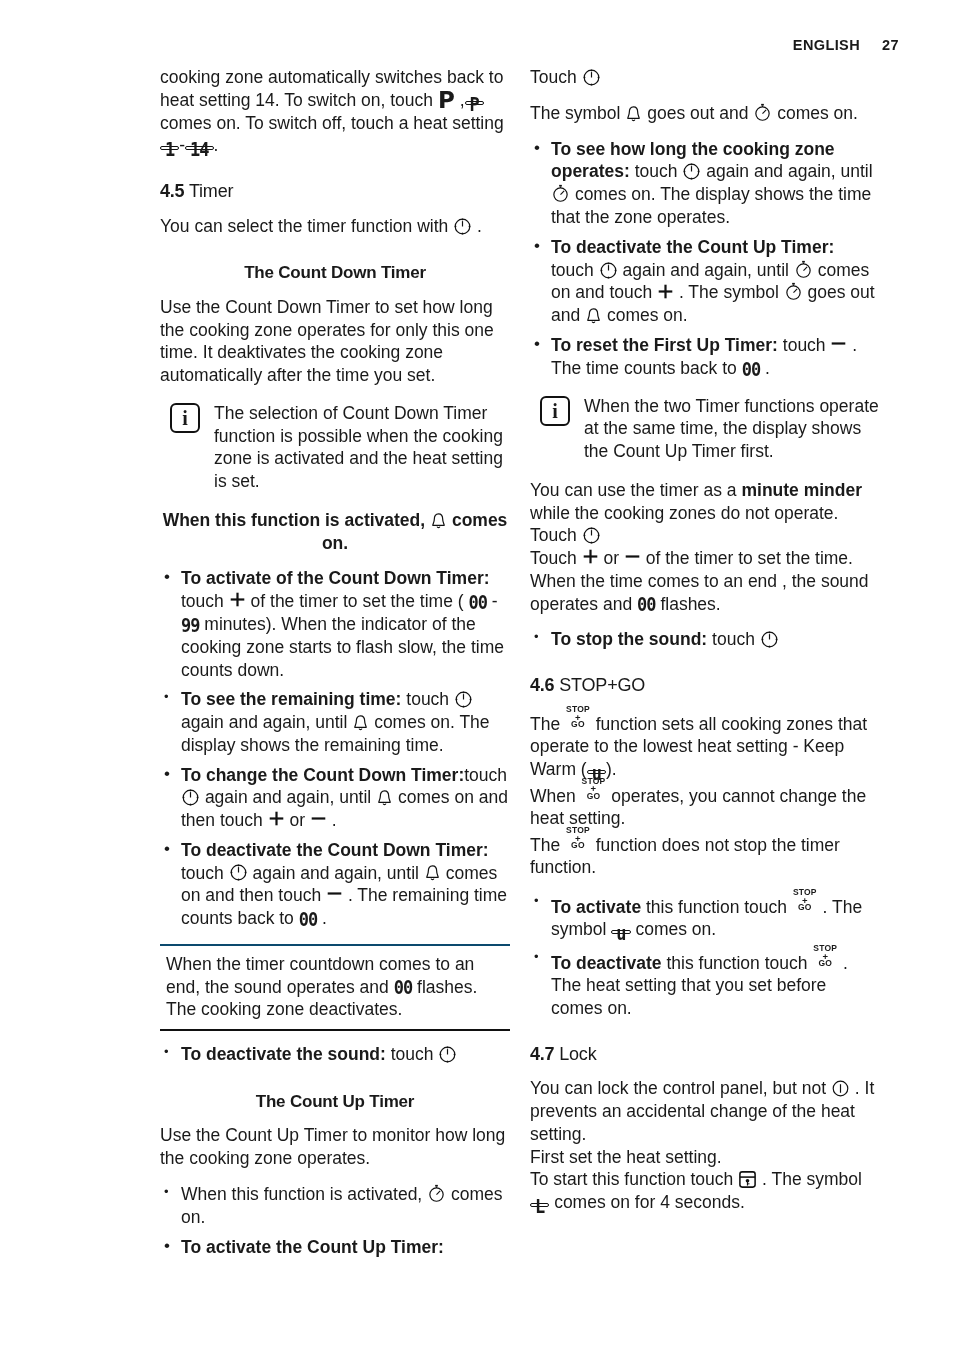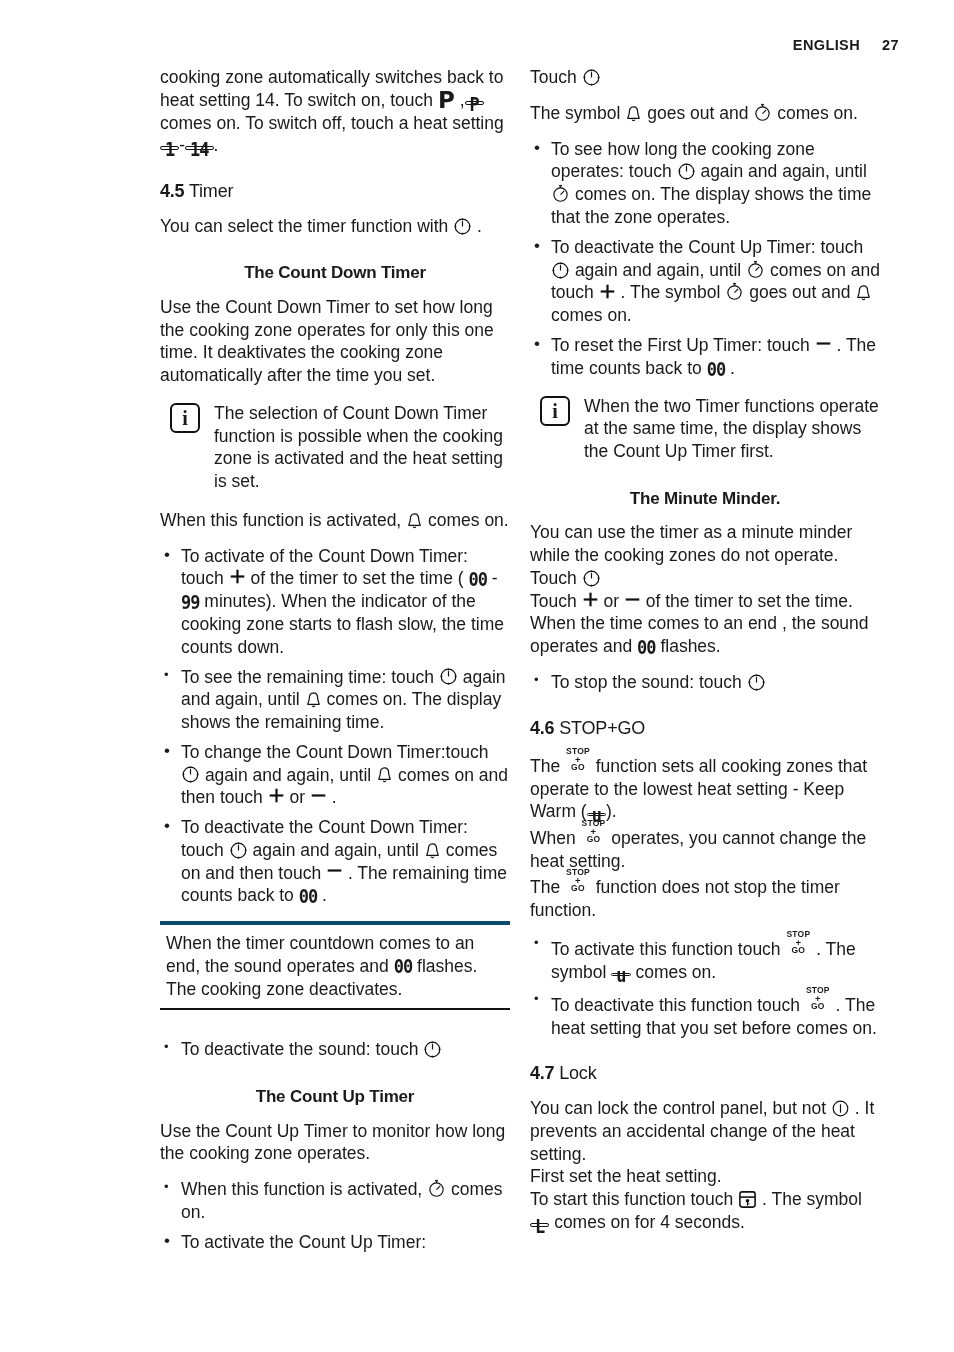--- a/index.html
+++ b/index.html
@@ -51,21 +51,21 @@
   }
   .h2 .num { font-weight: bold; }
   .h3 {
     font-size: 17px;
     font-weight: 700;
     margin: 26px 0 13px 0;
     line-height: 1.15;
     letter-spacing: -.2px;
     text-align: center;
   }
-  b, .b { font-weight: normal; }
+  b, .b { font-weight: bold; text-align: center; }
 
   
   ul { list-style: none; margin: 0 0 12px 0; padding: 0; }
   li {
     position: relative;
     padding-left: 21px;
     margin-bottom: 7px;
   }
   li:before {
     content: "\2022";
@@ -94,24 +94,24 @@
     justify-content: center;
     font-weight: bold;
     font-size: 20px;
     line-height: 1;
     font-family: "Liberation Serif", serif;
     margin-top: 2px;
   }
 
   
   .attn {
-    border-top: 4px solid #0c4a6e;
+    border-top: 2px solid #0c4a6e;
     border-bottom: 2px solid #111;
     padding: 7px 2px 8px 6px;
-    margin: 14px 0 28px 0;
+    margin: 14px 0 12px 0;
   }
   .attn p { margin: 0; }
 
   
   .ico {
     display: inline-block;
     vertical-align: -0.22em;
     line-height: 0;
   }
   .ico svg { display: block; }
@@ -510,21 +510,20 @@
           <span class="seg">00</span>
           <span>.</span>
         </li>
       </ul>
 
       <div class="note">
         <span class="ibox">i</span>
         <div class="body">When the two Timer functions operate at the same time, the display shows the Count Up Timer first.</div>
       </div>
 
-      <h3 class="h3">The Minute Minder.</h3>
 
       <p class="tight">
         <span>You can use the timer as a</span>
         <b>minute minder</b>
         <span>while the cooking zones do not operate. Touch</span>
         <span class="ico">
           <svg width="19" height="19" viewBox="0 0 24 24">
               <circle cx="12" cy="12" r="9.2" fill="none" stroke="#111" stroke-width="1.5"></circle>
               <line x1="12" y1="5.2" x2="12" y2="12" stroke="#111" stroke-width="1.5"></line>
               <line x1="12" y1="2.1" x2="12" y2="4.2" stroke="#111" stroke-width="1.6"></line>

